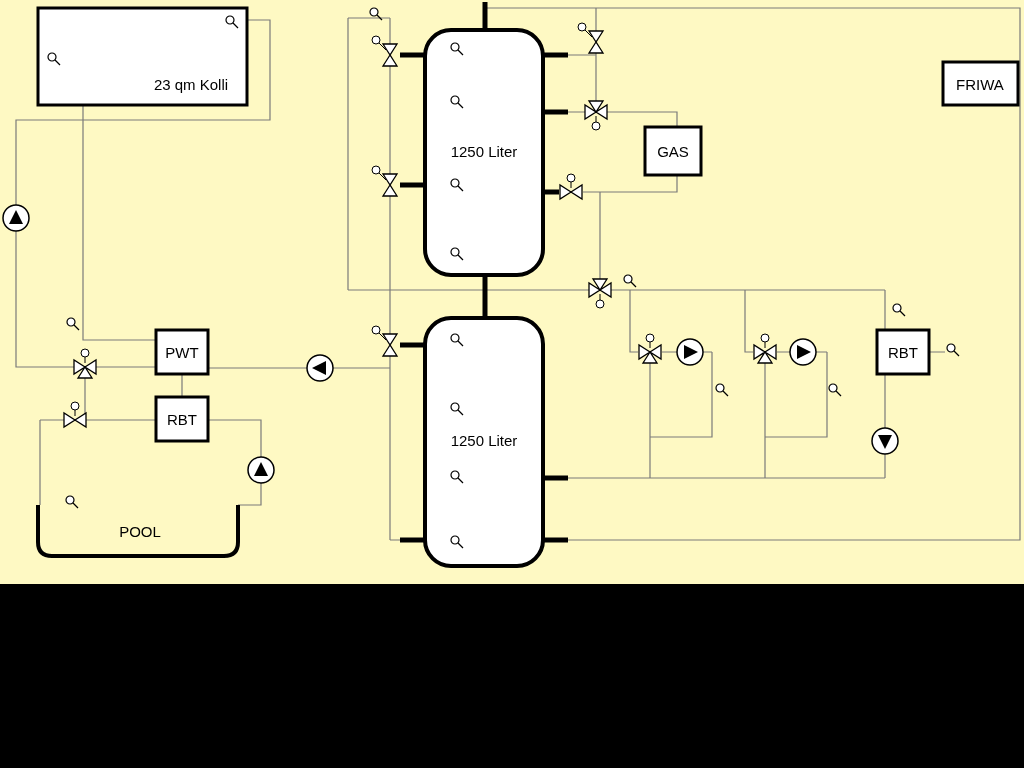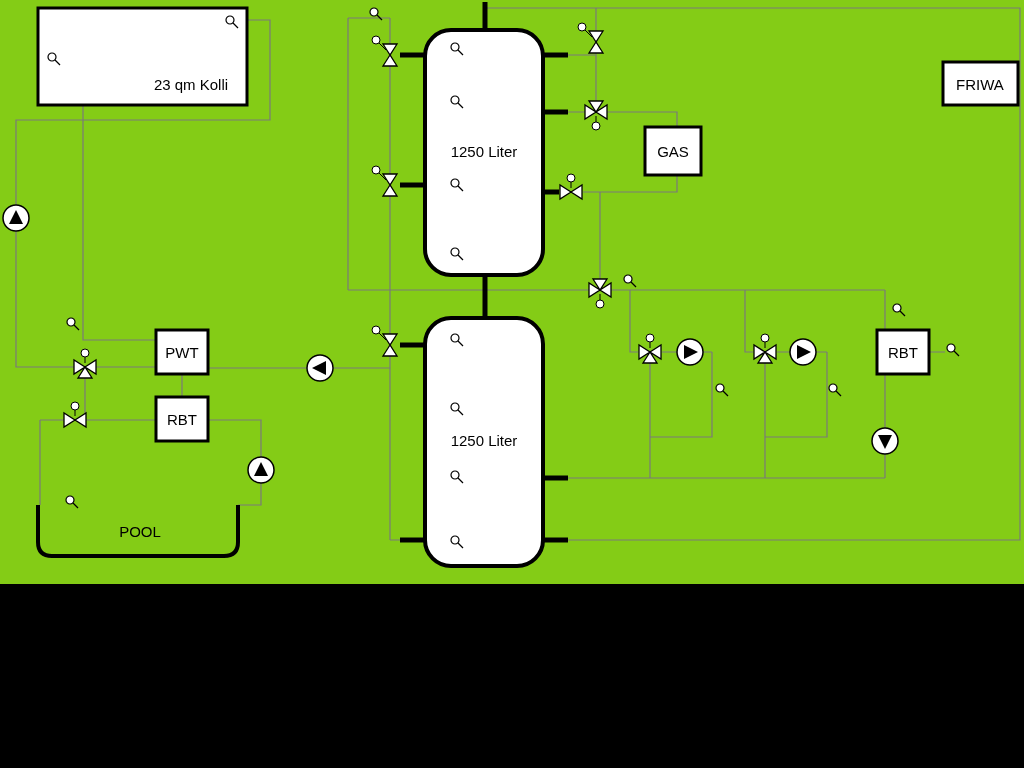--- a/index.html
+++ b/index.html
@@ -1,16 +1,16 @@
 <!DOCTYPE html>
 <html><head>
 <meta charset="utf-8">
 <style>
   html,body{margin:0;padding:0;background:#000;}
-  .stage{position:relative;width:1024px;height:768px;background:#84cc16;overflow:hidden;
+  .stage{position:relative;width:1024px;height:768px;background:#fef9c3;overflow:hidden;
          font-family:"Liberation Sans", sans-serif;}
   svg{position:absolute;left:0;top:0;display:block;}
   text{font-family:"Liberation Sans", sans-serif;font-size:15px;fill:#000;}
 </style>
 </head>
 <body>
 
 <div class="stage">
 <svg width="1024" height="768" viewBox="0 0 1024 768">
 

